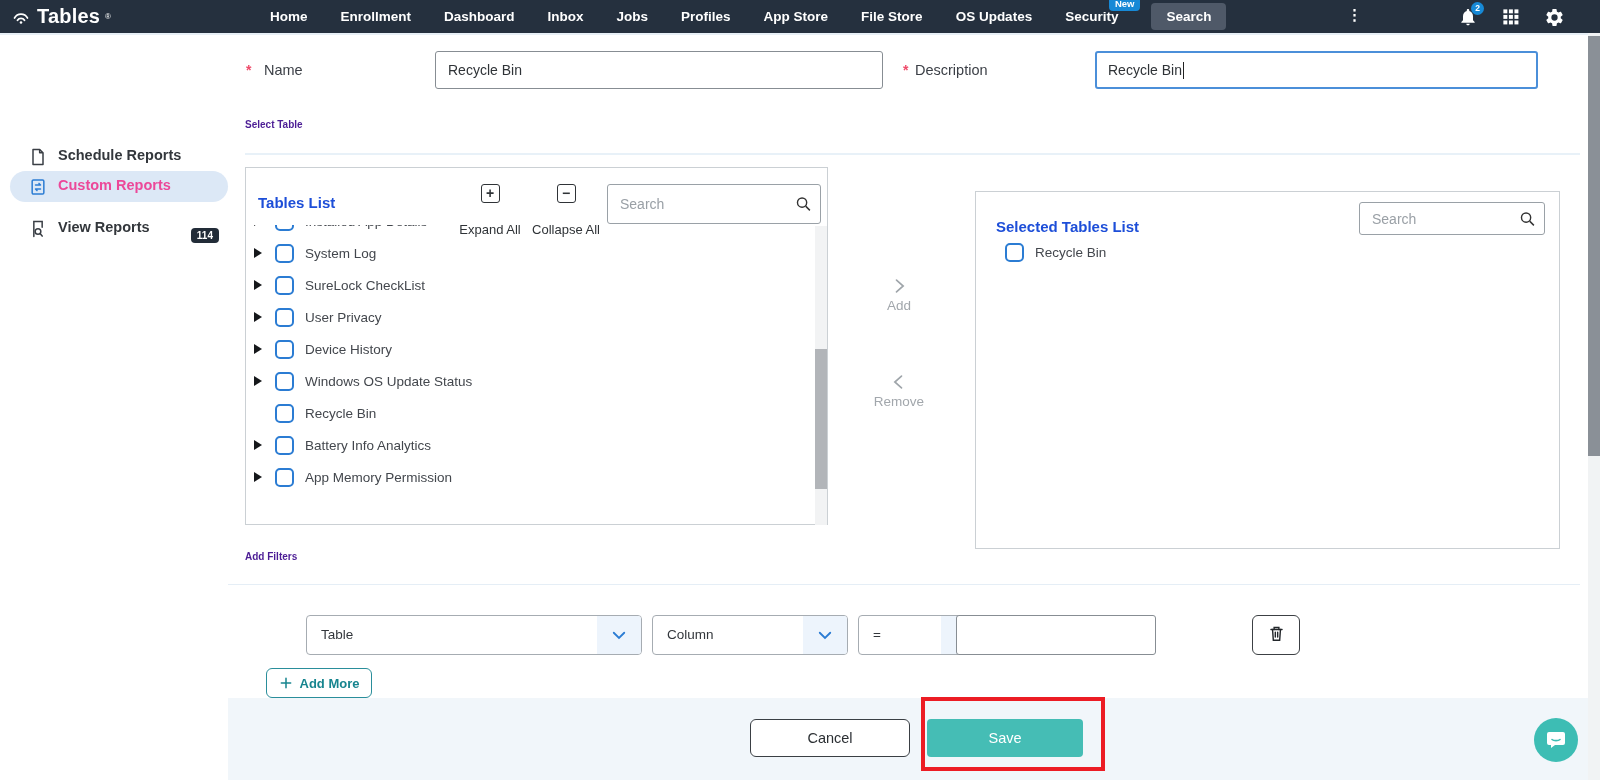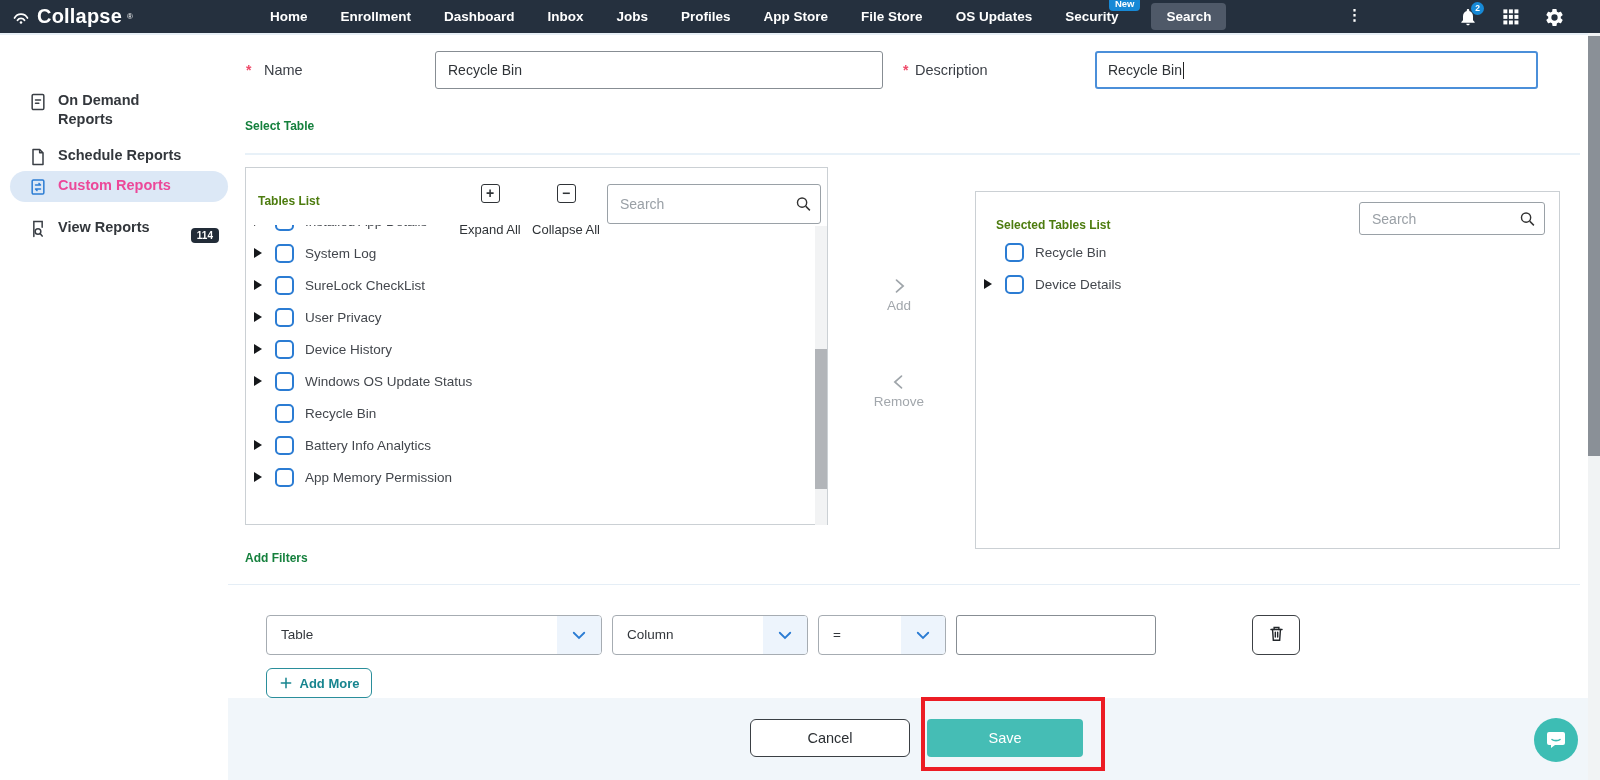--- a/index.html
+++ b/index.html
@@ -34,26 +34,26 @@
   .si-3 { top:183px; height:40px; }
   .side-badge { position:absolute; right:16px; top:10px; background:#222C38; color:#fff; font-size:10px; font-weight:700; padding:2px 6px; border-radius:4px; }
 
   
   .star { position:absolute; color:#EF4B6A; font-size:14px; font-weight:700; }
   .field-label { position:absolute; font-size:14.5px; color:#3B3F46; }
   .text-input { position:absolute; border:1px solid #878D93; border-radius:3px; font-size:14px; color:#2F3337; padding:0 12px; font-family:"Liberation Sans", sans-serif; background:#fff; }
   .fake-input { position:absolute; border:2px solid #4B8FD9; border-radius:3px; font-size:14px; color:#2F3337; padding:0 11px; background:#fff; display:flex; align-items:center; }
   .caret { display:inline-block; width:1.5px; height:17px; background:#222; margin-left:1px; }
 
-  .section-heading { position:absolute; font-size:12px; font-weight:700; color:#15803d; }
+  .section-heading { position:absolute; font-size:10px; font-weight:700; color:#4c1d95; }
   .hdiv { position:absolute; background:#E8F1F8; }
 
   
   .panel { position:absolute; border:1px solid #CBD0D4; background:#fff; }
-  .panel-title { position:absolute; font-size:12px; font-weight:700; color:#4d7c0f; }
+  .panel-title { position:absolute; font-size:15px; font-weight:700; color:#1d4ed8; }
   .search-wrap { position:absolute; }
   .search-wrap input { width:100%; height:100%; border:1px solid #9AA1A7; border-radius:3px; padding:0 34px 0 12px; font-size:14px; color:#2F3337; font-family:"Liberation Sans", sans-serif; }
   .search-wrap input::placeholder { color:#9AA0A6; }
   .search-ico { position:absolute; right:9px; top:50%; transform:translateY(-50%); width:17px; height:17px; }
 
   .tp-tool { position:absolute; width:72px; text-align:center; cursor:pointer; }
   .tool-box { width:19px; height:19px; border:1.5px solid #2F3337; border-radius:3px; margin:0 auto; font-size:14px; font-weight:600; color:#2F3337; line-height:16px; }
   .tool-label { font-size:13px; color:#2F3337; margin-top:19px; white-space:nowrap; }
 
   .tlist { position:absolute; overflow:hidden; }
@@ -63,21 +63,21 @@
   .cb { width:19px; height:19px; border:2px solid #2B7CD3; border-radius:5px; background:#fff; margin-right:11px; cursor:pointer; flex:none; }
   .tlabel { font-size:13.5px; color:#43474D; white-space:nowrap; }
 
   .vscroll-track { position:absolute; background:#F2F3F4; }
   .vscroll-thumb { position:absolute; background:#B2B5B9; }
 
   .transfer { position:absolute; width:60px; text-align:center; cursor:default; }
   .transfer .t-label { font-size:13.5px; color:#A2A7AC; margin-top:-2px; }
 
   
-  .dd { position:absolute; height:40px; border:1px solid #A6ACB2; border-radius:4px; background:#fff; cursor:pointer; }
+  .dd { position:absolute; height:40px; border:1px solid #A6ACB2; border-radius:4px; background:#fff; cursor:pointer;margin-left:40px; }
   .dd-label { position:absolute; left:14px; top:11px; font-size:13.5px; color:#33373C; }
   .dd-chev { position:absolute; right:0; top:0; width:44px; height:38px; background:#EDF4FC; border-radius:0 3px 3px 0; display:flex; align-items:center; justify-content:center; }
   .f-value { height:40px; }
   .trash-btn { position:absolute; width:48px; height:40px; border:1.5px solid #3C4044; border-radius:6px; background:#fff; display:flex; align-items:center; justify-content:center; cursor:pointer; }
   .add-more { position:absolute; left:266px; top:668px; width:106px; height:30px; border:1px solid #2A8E9B; border-radius:6px; background:#fff; color:#17858F; font-size:13px; font-weight:600; display:flex; align-items:center; justify-content:center; gap:7px; cursor:pointer; }
 
   
   .footer-band { position:absolute; left:228px; top:698px; width:1372px; height:82px; background:#F1F6FA; }
   .btn-cancel { position:absolute; left:750px; top:719px; width:160px; height:38px; background:#fff; border:1.5px solid #3A3F44; border-radius:6px; font-size:14.5px; color:#2B2F33; font-family:"Liberation Sans", sans-serif; cursor:pointer; }
   .btn-save { position:absolute; left:927px; top:719px; width:156px; height:38px; background:#45BDB5; border:none; border-radius:4px; font-size:14.5px; color:#fff; font-family:"Liberation Sans", sans-serif; cursor:pointer; }
@@ -95,21 +95,21 @@
 
   <div class="nav">
     <div class="brand">
       <span style="display:flex;">
         <svg width="22" height="22" viewBox="0 0 24 24" fill="none" stroke="#fff" stroke-width="2" stroke-linecap="round">
           <path d="M5 13a8 8 0 0 1 14 0"></path>
           <path d="M8.2 15.5a4.6 4.6 0 0 1 7.6 0"></path>
           <circle cx="12" cy="18" r="1.4" fill="#fff" stroke="none"></circle>
         </svg>
       </span>
-      <span class="brand-text">Collapse</span>
+      <span class="brand-text">Tables</span>
       <sup>®</sup>
     </div>
     <div class="nav-items" id="nav-items">
         <span class="nav-item">Home</span>
         <span class="nav-item">Enrollment</span>
         <span class="nav-item">Dashboard</span>
         <span class="nav-item">Inbox</span>
         <span class="nav-item">Jobs</span>
         <span class="nav-item">Profiles</span>
         <span class="nav-item">App Store</span>
@@ -142,27 +142,20 @@
       <span class="nav-icon">
         <svg width="21" height="21" viewBox="0 0 24 24" fill="#fff">
             <path d="M19.14 12.94c.04-.3.06-.61.06-.94 0-.32-.02-.64-.07-.94l2.03-1.58a.49.49 0 0 0 .12-.61l-1.92-3.32a.49.49 0 0 0-.59-.22l-2.39.96c-.5-.38-1.03-.7-1.62-.94l-.36-2.54a.48.48 0 0 0-.48-.41h-3.84c-.24 0-.43.17-.47.41l-.36 2.54c-.59.24-1.13.57-1.62.94l-2.39-.96a.49.49 0 0 0-.59.22L2.74 8.87c-.12.21-.08.47.12.61l2.03 1.58c-.05.3-.09.63-.09.94s.02.64.07.94l-2.03 1.58a.49.49 0 0 0-.12.61l1.92 3.32c.12.22.37.29.59.22l2.39-.96c.5.38 1.03.7 1.62.94l.36 2.54c.05.24.24.41.48.41h3.84c.24 0 .44-.17.47-.41l.36-2.54c.59-.24 1.13-.56 1.62-.94l2.39.96c.22.08.47 0 .59-.22l1.92-3.32a.49.49 0 0 0-.12-.61l-2.01-1.58zM12 15.6A3.6 3.6 0 1 1 12 8.4a3.6 3.6 0 0 1 0 7.2z"></path>
           </svg>
       </span>
     </div>
   </div>
   <div class="top-divider"></div>
 
   <div class="sidebar" id="sidebar">
-      <div class="side-item si-0">
-        <span class="side-icon"><svg width="20" height="20" viewBox="0 0 24 24" fill="none" stroke="#3A3F45" stroke-width="1.8" stroke-linecap="round">
-            <rect x="5" y="3" width="14" height="18" rx="1.5"></rect>
-            <path d="M9 9.5h6M9 13.5h4"></path>
-          </svg></span>
-        <span class="side-label">On Demand Reports</span>
-      </div>
       <div class="side-item si-1">
         <span class="side-icon"><svg width="20" height="20" viewBox="0 0 24 24" fill="none" stroke="#3A3F45" stroke-width="1.8" stroke-linejoin="round">
             <path d="M6 3h8l4 4v14H6z"></path>
             <path d="M14 3v4h4"></path>
           </svg></span>
         <span class="side-label">Schedule Reports</span>
       </div>
       <div class="side-item si-2 active">
         <span class="pill"></span>
         <span class="side-icon"><svg width="20" height="20" viewBox="0 0 24 24" fill="none" stroke="#2B7CD3" stroke-width="1.8" stroke-linecap="round" stroke-linejoin="round">
@@ -297,25 +290,20 @@
             <line x1="15" y1="15" x2="21" y2="21"></line>
           </svg>
       </span>
     </div>
     <div class="tlist" id="selected-rows" style="left:0; top:44px; width:570px; height:300px;">
         <div class="trow">
           <span class="arrow" style="visibility: hidden;"></span>
           <span class="cb"></span>
           <span class="tlabel">Recycle Bin</span>
         </div>
-        <div class="trow">
-          <span class="arrow"></span>
-          <span class="cb"></span>
-          <span class="tlabel">Device Details</span>
-        </div>
       </div>
   </div>
 
   <div class="section-heading" style="left:245px; top:551px;text-align:center;">Add Filters</div>
   <div class="hdiv" style="left:228px; top:584px; width:1352px; height:1px; background:#E5EEF6;"></div>
 
   <div class="dd" style="left:266px; top:615px; width:336px;">
     <span class="dd-label">Table</span>
     <span class="dd-chev">
       <svg width="18" height="18" viewBox="0 0 24 24" fill="none" stroke="#2B7CD3" stroke-width="2.4" stroke-linecap="round">

